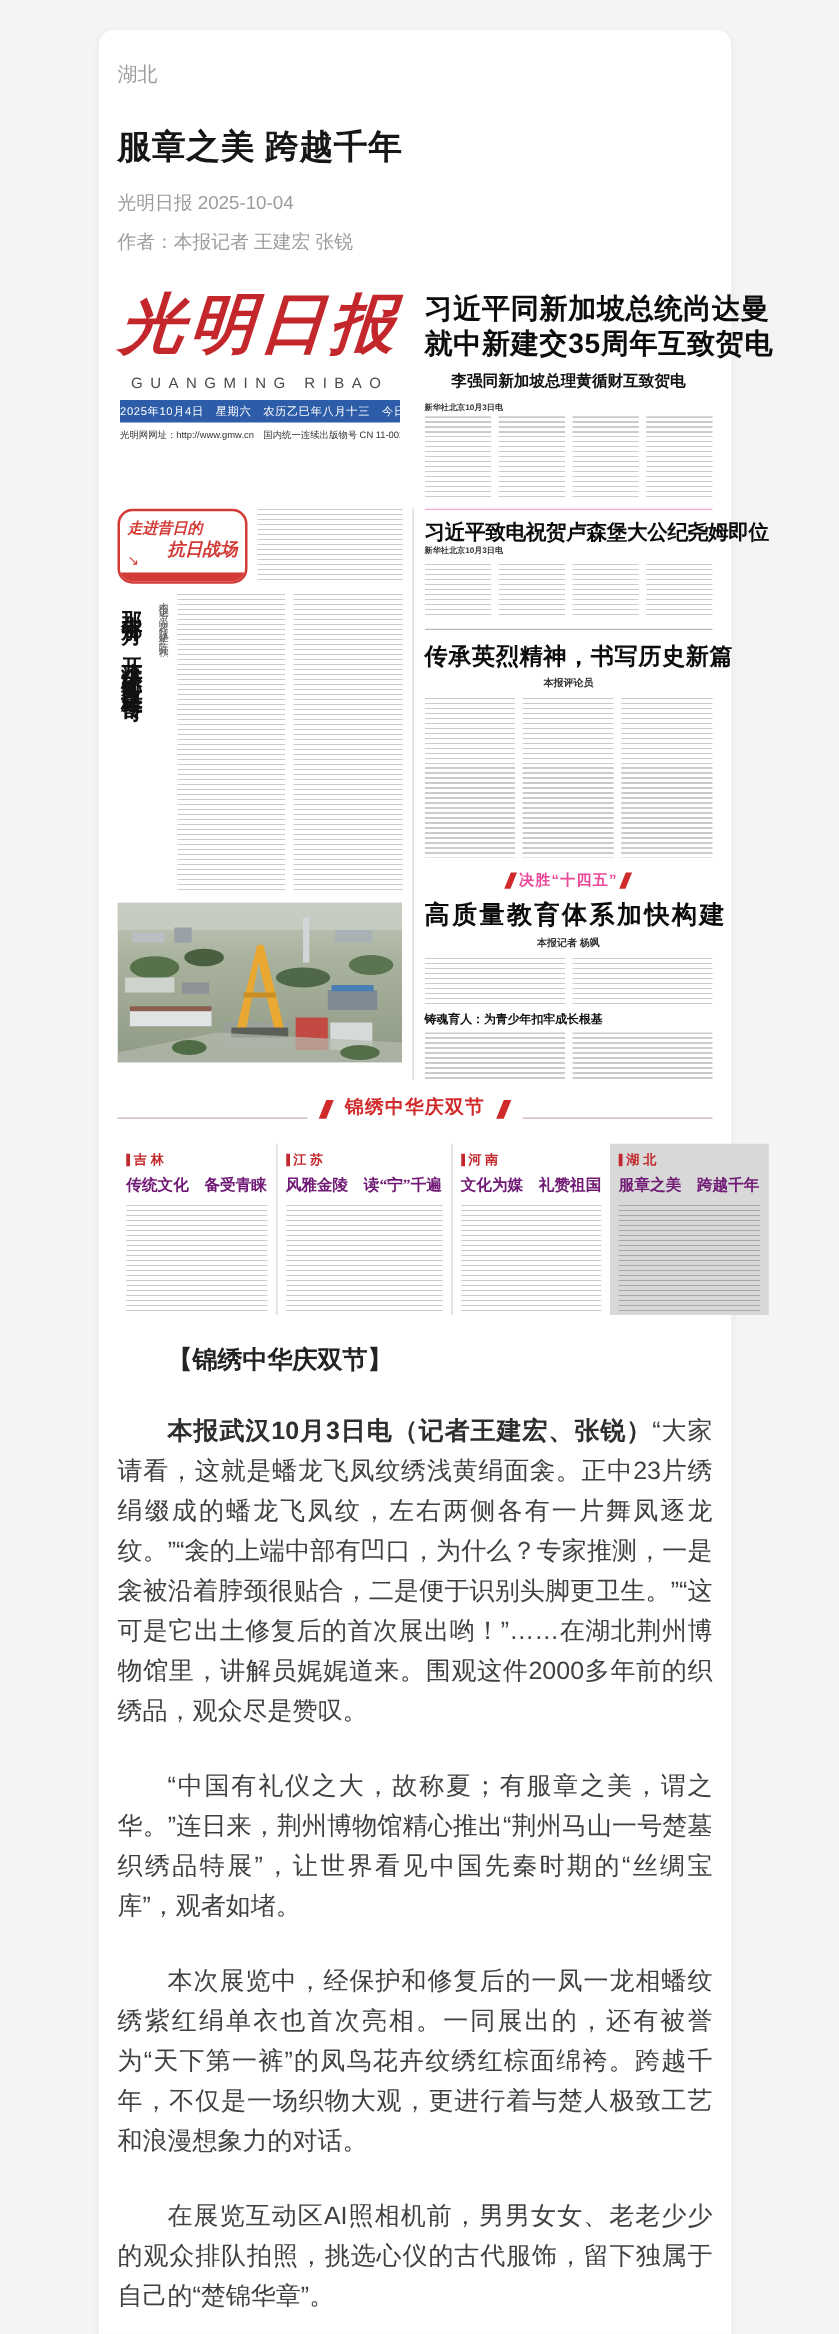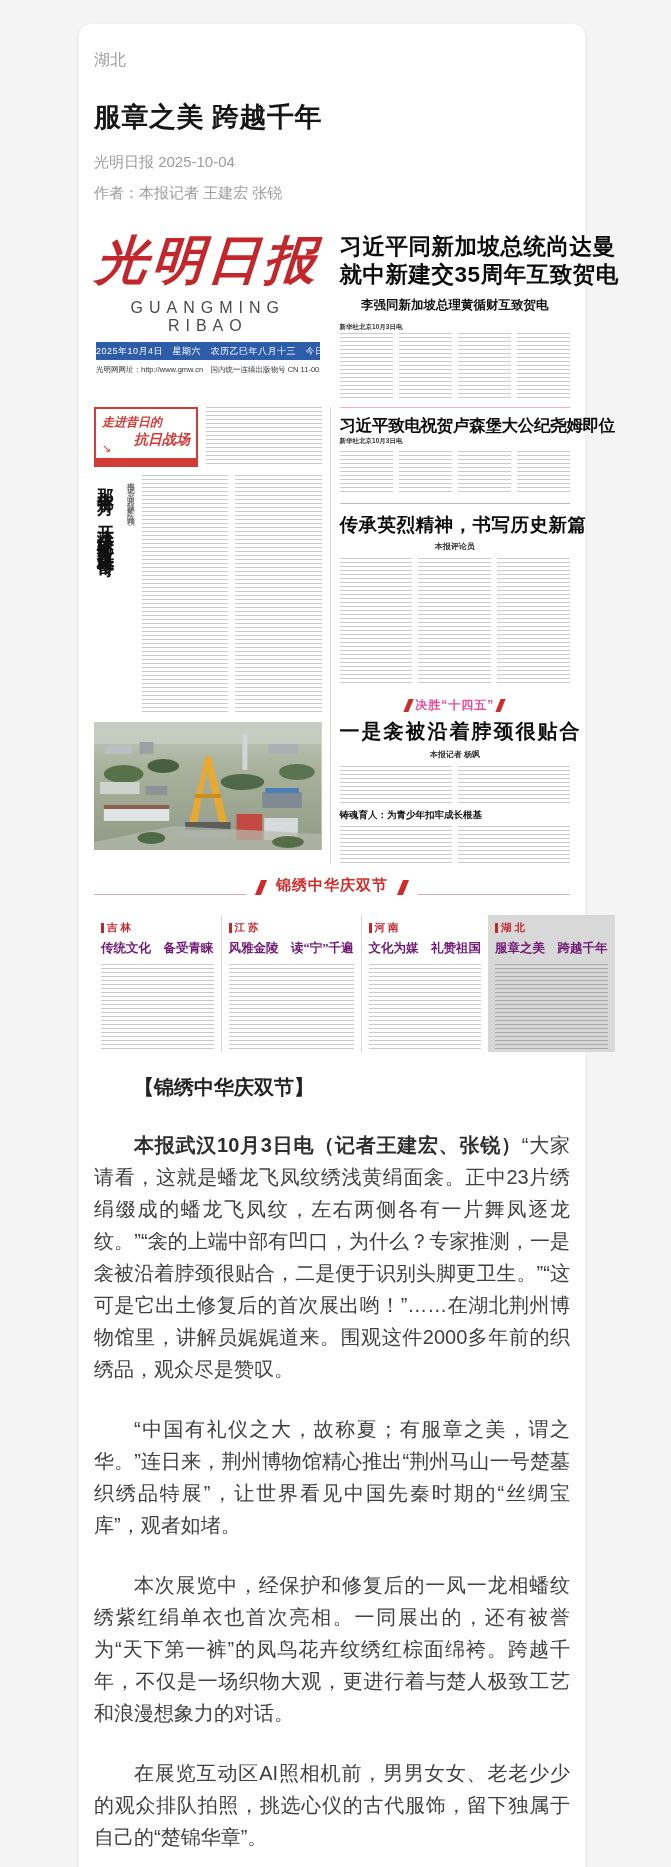--- a/index.html
+++ b/index.html
@@ -29,36 +29,36 @@
   .micro-cols > div { flex:1; }
   .micro-lead { font-size:6.5px; font-weight:bold; color:#333; line-height:8px; margin-bottom:2px; }
 
   .p-top { display:flex; }
   .p-masthead { width:49.5%; padding:6px 10px 0 2px; text-align:center; }
   .calli {
     font-family:"DejaVu Serif", serif; font-style:italic; font-weight:bold;
     font-size:52px; line-height:70px; color:#c3272b; letter-spacing:4px;
     transform:skewX(-4deg); white-space:nowrap;
   }
-  .pinyin { font-size:16px; letter-spacing:6px; color:#4a4a4a; margin:4px 0 7px; }
+  .pinyin { font-size:12px; letter-spacing:6px; color:#4a4a4a; margin:4px 0 7px; }
   .datebar { background:#2d5ca8; color:#fff; font-size:9px; line-height:18px; letter-spacing:.5px; white-space:nowrap; overflow:hidden; }
   .infoline { font-size:7.5px; color:#333; margin-top:5px; white-space:nowrap; overflow:hidden; }
 
   .p-lead { width:50.5%; padding:14px 0 0 10px; }
   .lead-h { font-size:22.5px; font-weight:bold; color:#0c0c0c; line-height:28px; letter-spacing:.5px; white-space:nowrap; }
   .lead-sub { font-size:12.5px; font-weight:bold; color:#111; text-align:center; margin:8px 0 9px; }
   .p-lead .micro-cols > div { height:66px; }
 
   .p-mid { display:flex; margin-top:8px; }
   .p-left { width:49.5%; padding-right:8px; }
   .p-right { width:50.5%; border-left:1px solid #d6d6d6; padding-left:9px; }
 
   .pl-row1 { display:flex; gap:8px; height:60px; }
   .promo {
-    width:104px; border:2px solid #d23b36; border-radius:0;
+    width:104px; border:2px solid #d23b36; border-radius:12px;
     padding:5px 6px 0; position:relative; overflow:hidden; flex:none;
   }
   .promo-l1 { font-size:12px; font-weight:bold; font-style:italic; color:#d23b36; display:block; }
   .promo-l2 { font-size:14px; font-weight:bold; font-style:italic; color:#d23b36; display:block; text-align:right; }
   .promo-arrow { position:absolute; left:6px; bottom:10px; color:#d23b36; font-size:11px; }
   .promo-strip { position:absolute; left:0; right:0; bottom:0; height:7px; background:#d23b36; }
   .pl-row1 .micro { flex:1; height:58px; }
 
   .pl-row2 { display:flex; gap:7px; height:238px; margin-top:8px; }
   .vhead {
@@ -221,21 +221,21 @@
             <div class="micro"></div>
             <div class="micro"></div>
             <div class="micro"></div>
           </div>
         </div>
 
         <div class="story4">
           <div class="kicker">
             <span class="slash"></span><span class="ktext">决胜“十四五”</span><span class="slash"></span>
           </div>
-          <div class="s4-h">一是衾被沿着脖颈很贴合</div>
+          <div class="s4-h">高质量教育体系加快构建</div>
           <div class="s4-by">本报记者 杨飒</div>
           <div class="micro-cols">
             <div class="micro"></div>
             <div class="micro"></div>
           </div>
           <div class="s4-sub">铸魂育人：为青少年扣牢成长根基</div>
           <div class="micro-cols">
             <div class="micro micro-b"></div>
             <div class="micro micro-b"></div>
           </div>

